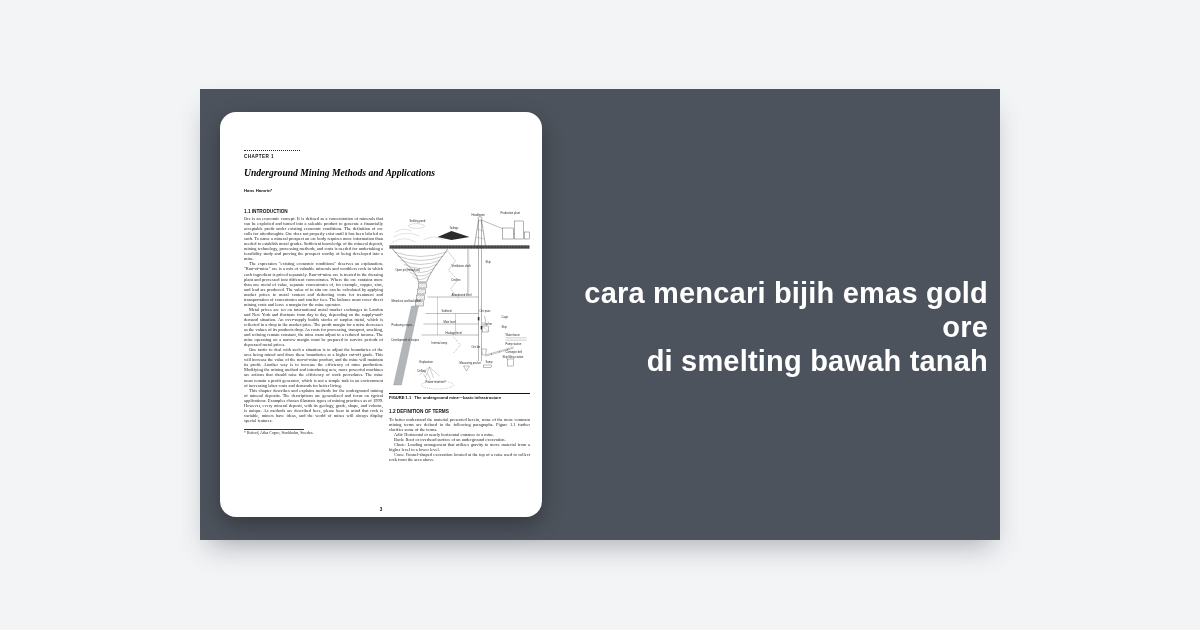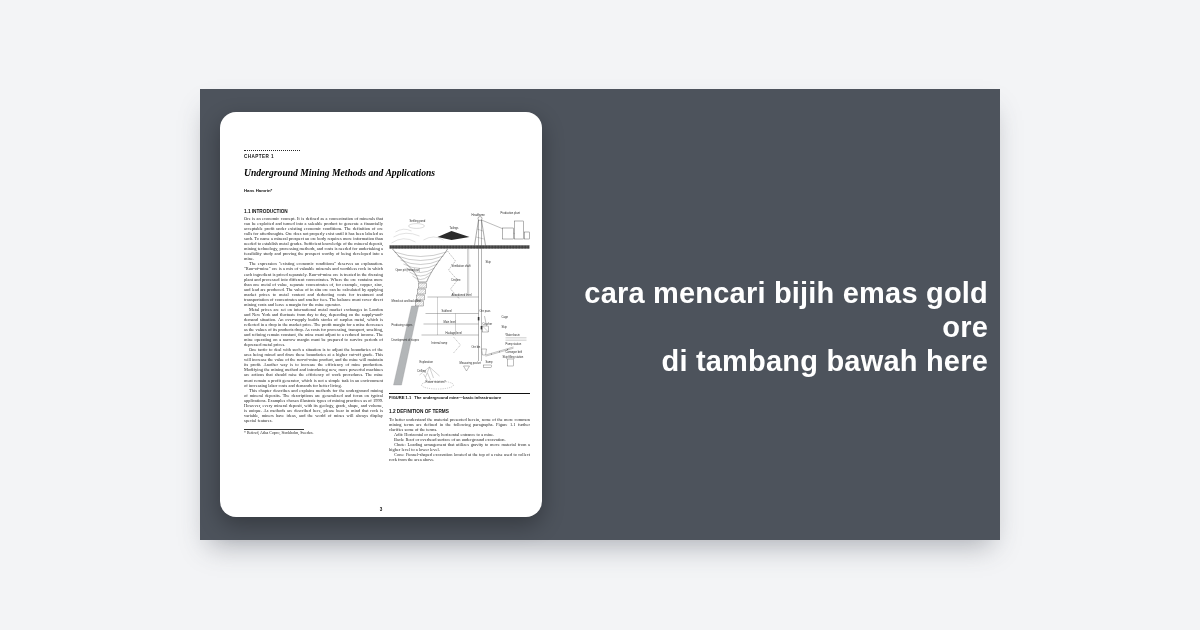--- a/index.html
+++ b/index.html
@@ -232,17 +232,17 @@
             </div>
           </div>
         </div>
 
         <div class="page-number">3</div>
       </div>
     </div>
 
     <div class="overlay-title">
       <span class="line">cara mencari bijih emas gold ore</span>
-      <span class="line">di tambang bawah here</span>
+      <span class="line">di smelting bawah tanah</span>
     </div>
 
   </div>
 </div>
 
 </body></html>

